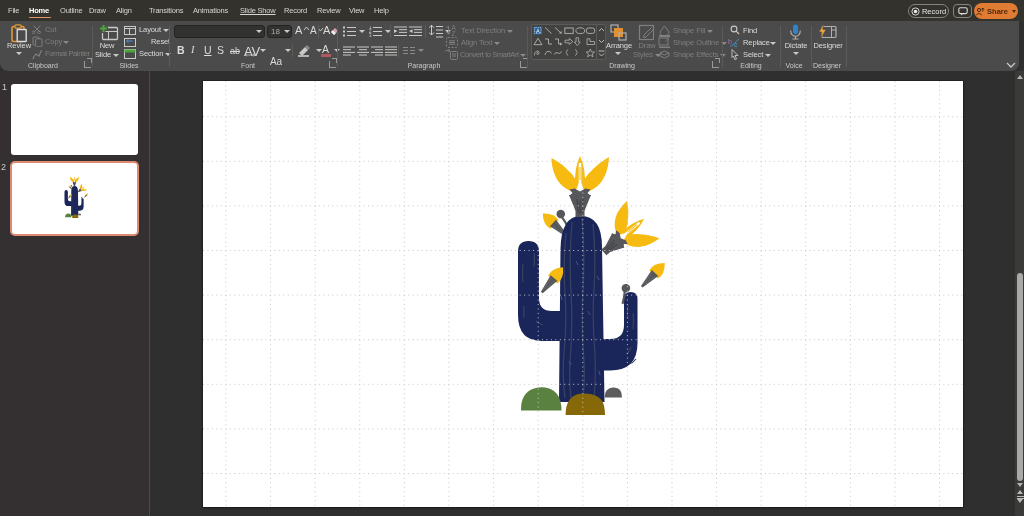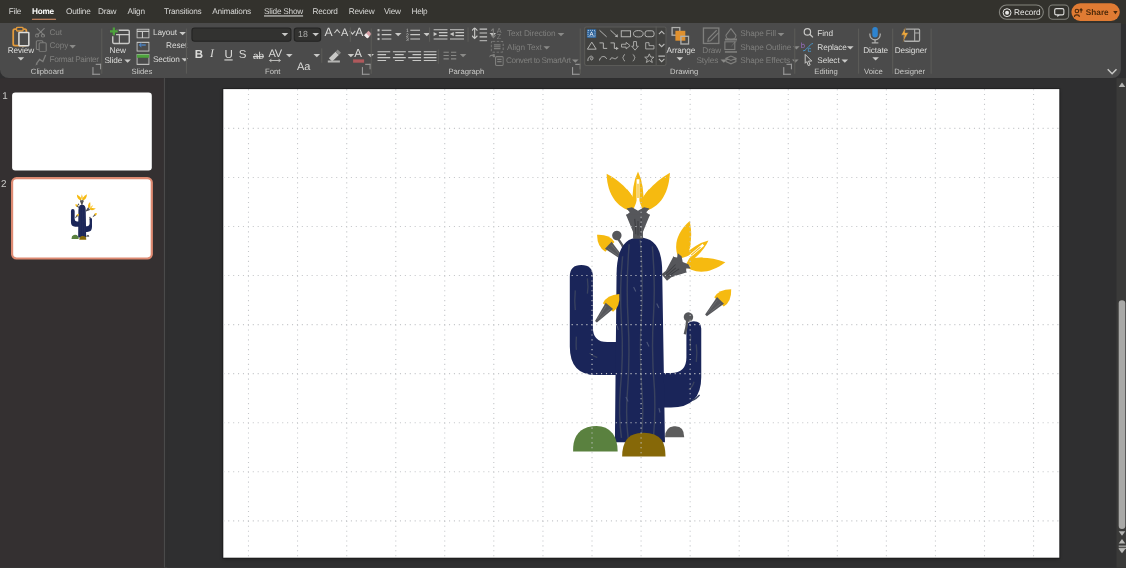--- a/index.html
+++ b/index.html
@@ -135,21 +135,21 @@
     <div class="btxt" style="position:absolute;left:323px;top:3px;font-size:11px;">A</div>
     <svg style="position:absolute;left:330px;top:6px;" width="9" height="8" viewBox="0 0 9 8">
         <path d="M1 5 L5 1 L8 4 L4 8 Z" fill="#d8a0a6"></path>
         <path d="M4 8 L1 5 L2.8 3.2 L5.8 6.2 Z" fill="#efefef"></path>
       </svg>
     <div class="btxt" style="position:absolute;left:177px;top:23px;font-size:10.5px;font-weight:bold;">B</div>
     <div class="btxt" style="position:absolute;left:191px;top:23px;font-size:10.5px;font-style:italic;font-family:'Liberation Serif',serif;">I</div>
     <div class="btxt" style="position:absolute;left:204px;top:23px;font-size:10.5px;text-decoration:underline;">U</div>
     <div class="btxt" style="position:absolute;left:217px;top:23px;font-size:10.5px;">S</div>
     <div class="btxt" style="position:absolute;left:230px;top:25px;font-size:9px;text-decoration:line-through;">ab</div>
-    <div class="btxt" style="position:absolute;left:244px;top:23px;font-size:10px;">AV</div>
+    <div class="btxt" style="position:absolute;left:244px;top:23px;font-size:13px;">AV</div>
     <svg style="position:absolute;left:244px;top:32px;" width="12" height="4" viewBox="0 0 12 4">
         <path d="M1.5 2 H10.5 M1 2 L2.8 0.8 M1 2 L2.8 3.2 M11 2 L9.2 0.8 M11 2 L9.2 3.2" stroke="#c9c9c7" stroke-width="0.8"></path>
       </svg>
     <div class="dd" style="position:absolute;left:260px;top:28px;"></div>
     <div class="btxt" style="position:absolute;left:270px;top:23px;font-size:10px;margin-top:12px;">Aa</div>
     <div class="dd" style="position:absolute;left:285px;top:28px;"></div>
     <div style="position:absolute;left:292px;top:23px;width:1px;height:13px;background:#5b5b58;"></div>
     <svg style="position:absolute;left:297px;top:23px;" width="14" height="13" viewBox="0 0 14 13">
         <path d="M2 9 L8 3 L11 6 L5 12 Z" fill="#c9c9c7"></path>
         <path d="M8 3 L10 1 L13 4 L11 6 Z" fill="#8a8a88"></path>

